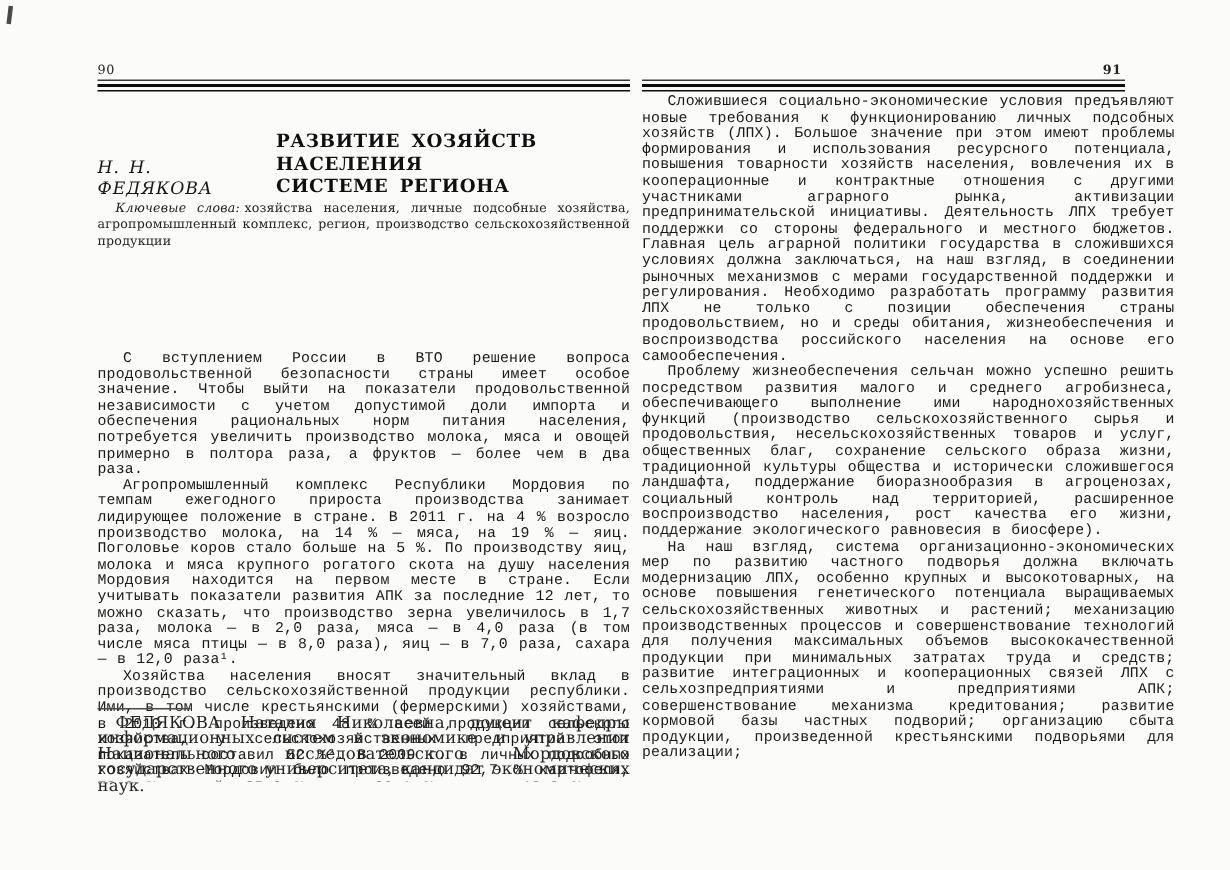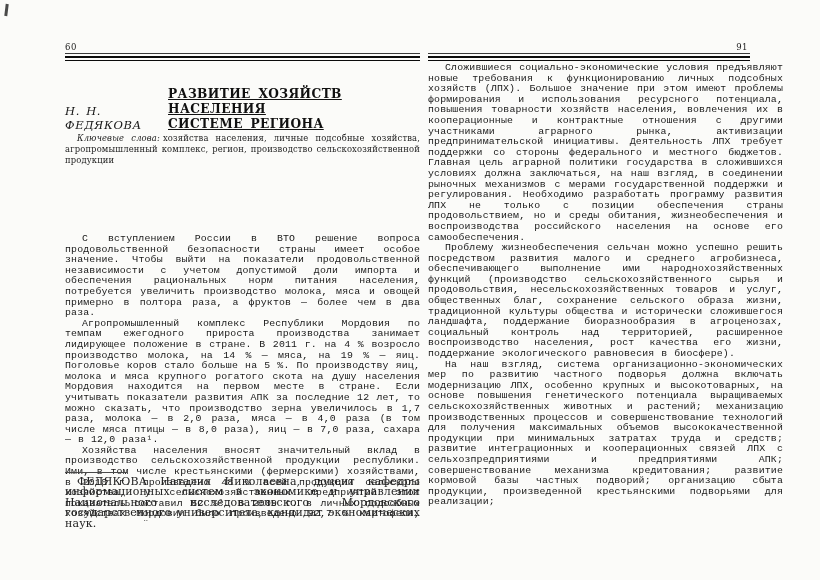--- a/index.html
+++ b/index.html
@@ -17,21 +17,21 @@
     left:5px;top:4px;width:3px;height:12px;background:#2a2a2a;
     transform:rotate(7deg);opacity:.85;
   }
 
   
   .pagehead{height:22px;}
   .pagenum{
     font-size:8.5px;line-height:9px;letter-spacing:.5px;color:#222;
     margin-bottom:1px;
   }
-  .pagenum.r{text-align:right;padding-right:2px;}
+  .pagenum.r{text-align:right;padding-right:2px;font-weight:bold;}
   .rule-thin{height:0;border-top:1px solid #3a3a3a;margin-bottom:2px;}
   .rule-double{height:1.6px;border-top:2.5px solid #0b0b0b;border-bottom:1.7px solid #0b0b0b;}
 
   
   .author{
     font-style:italic;font-size:11.5px;letter-spacing:.6px;word-spacing:2px;color:#161616;
   }
   .title{
     font-weight:bold;font-size:12.2px;line-height:15px;letter-spacing:.4px;word-spacing:3px;
     color:#101010;
@@ -60,28 +60,28 @@
 </head>
 <body>
 
 <div>
 
   <div class="abs artifact"></div>
 
   <div>
 
     <div class="abs pagehead" style="left:65px;top:43px;width:355px;">
-      <div class="pagenum">60</div>
+      <div class="pagenum">90</div>
       <div class="rule-thin"></div>
       <div class="rule-double"></div>
     </div>
 
     <div class="abs author" style="left:65px;top:104px;width:112px;">Н. Н. ФЕДЯКОВА</div>
 
-    <div class="abs title" style="left:168px;top:87px;width:242px;text-decoration:underline;">
+    <div class="abs title" style="left:184px;top:87px;width:242px;">
       <div>РАЗВИТИЕ ХОЗЯЙСТВ НАСЕЛЕНИЯ</div>
       <div>СИСТЕМЕ РЕГИОНА</div>
     </div>
 
     <div class="abs kwblock" style="left:65px;top:133px;width:355px;">
       <p><span class="kw-label">Ключевые слова:</span><span>хозяйства населения, личные подсобные хозяйства, агропромышленный комплекс, регион, производство сельскохозяйственной продукции</span></p>
     </div>
 
     <div class="abs bodytext" style="left:65px;top:186px;width:355px;height:287px;overflow:hidden;margin-top:48px;">
       <p>С вступлением России в ВТО решение вопроса продовольственной безопасности страны имеет особое значение. Чтобы выйти на показатели продовольственной независимости с учетом допустимой доли импорта и обеспечения рациональных норм питания населения, потребуется увеличить производство молока, мяса и овощей примерно в полтора раза, а фруктов — более чем в два раза.</p>

